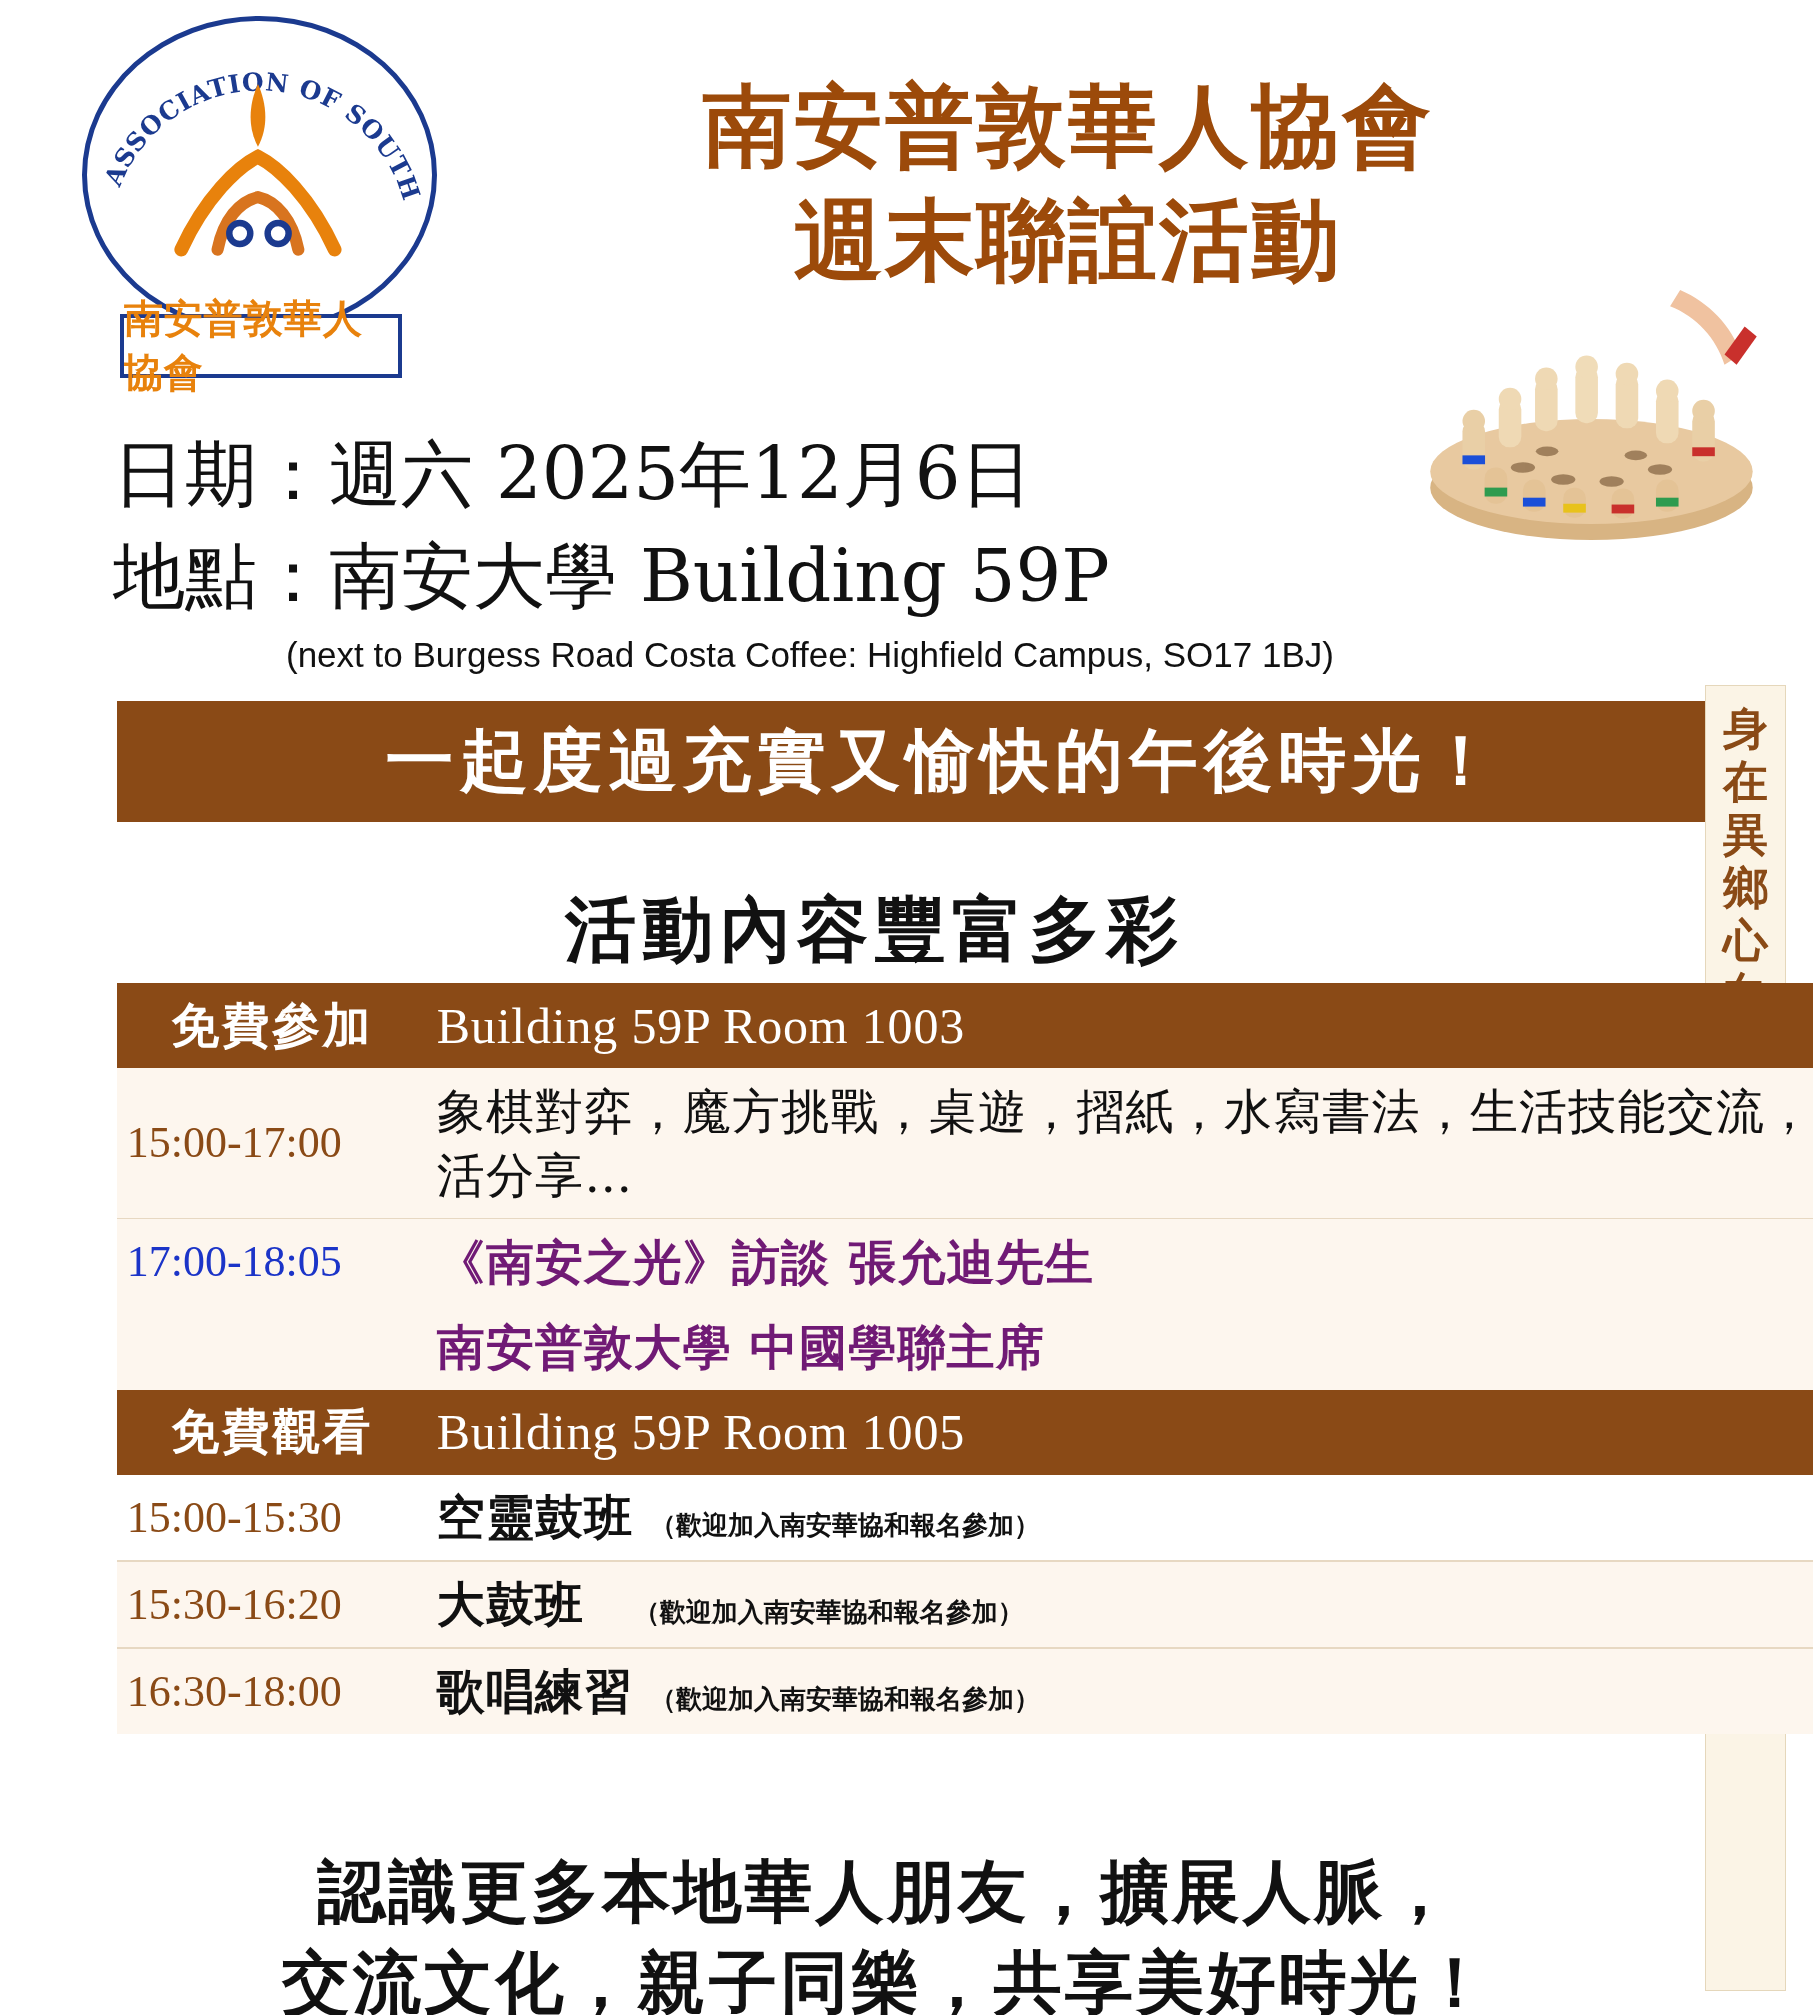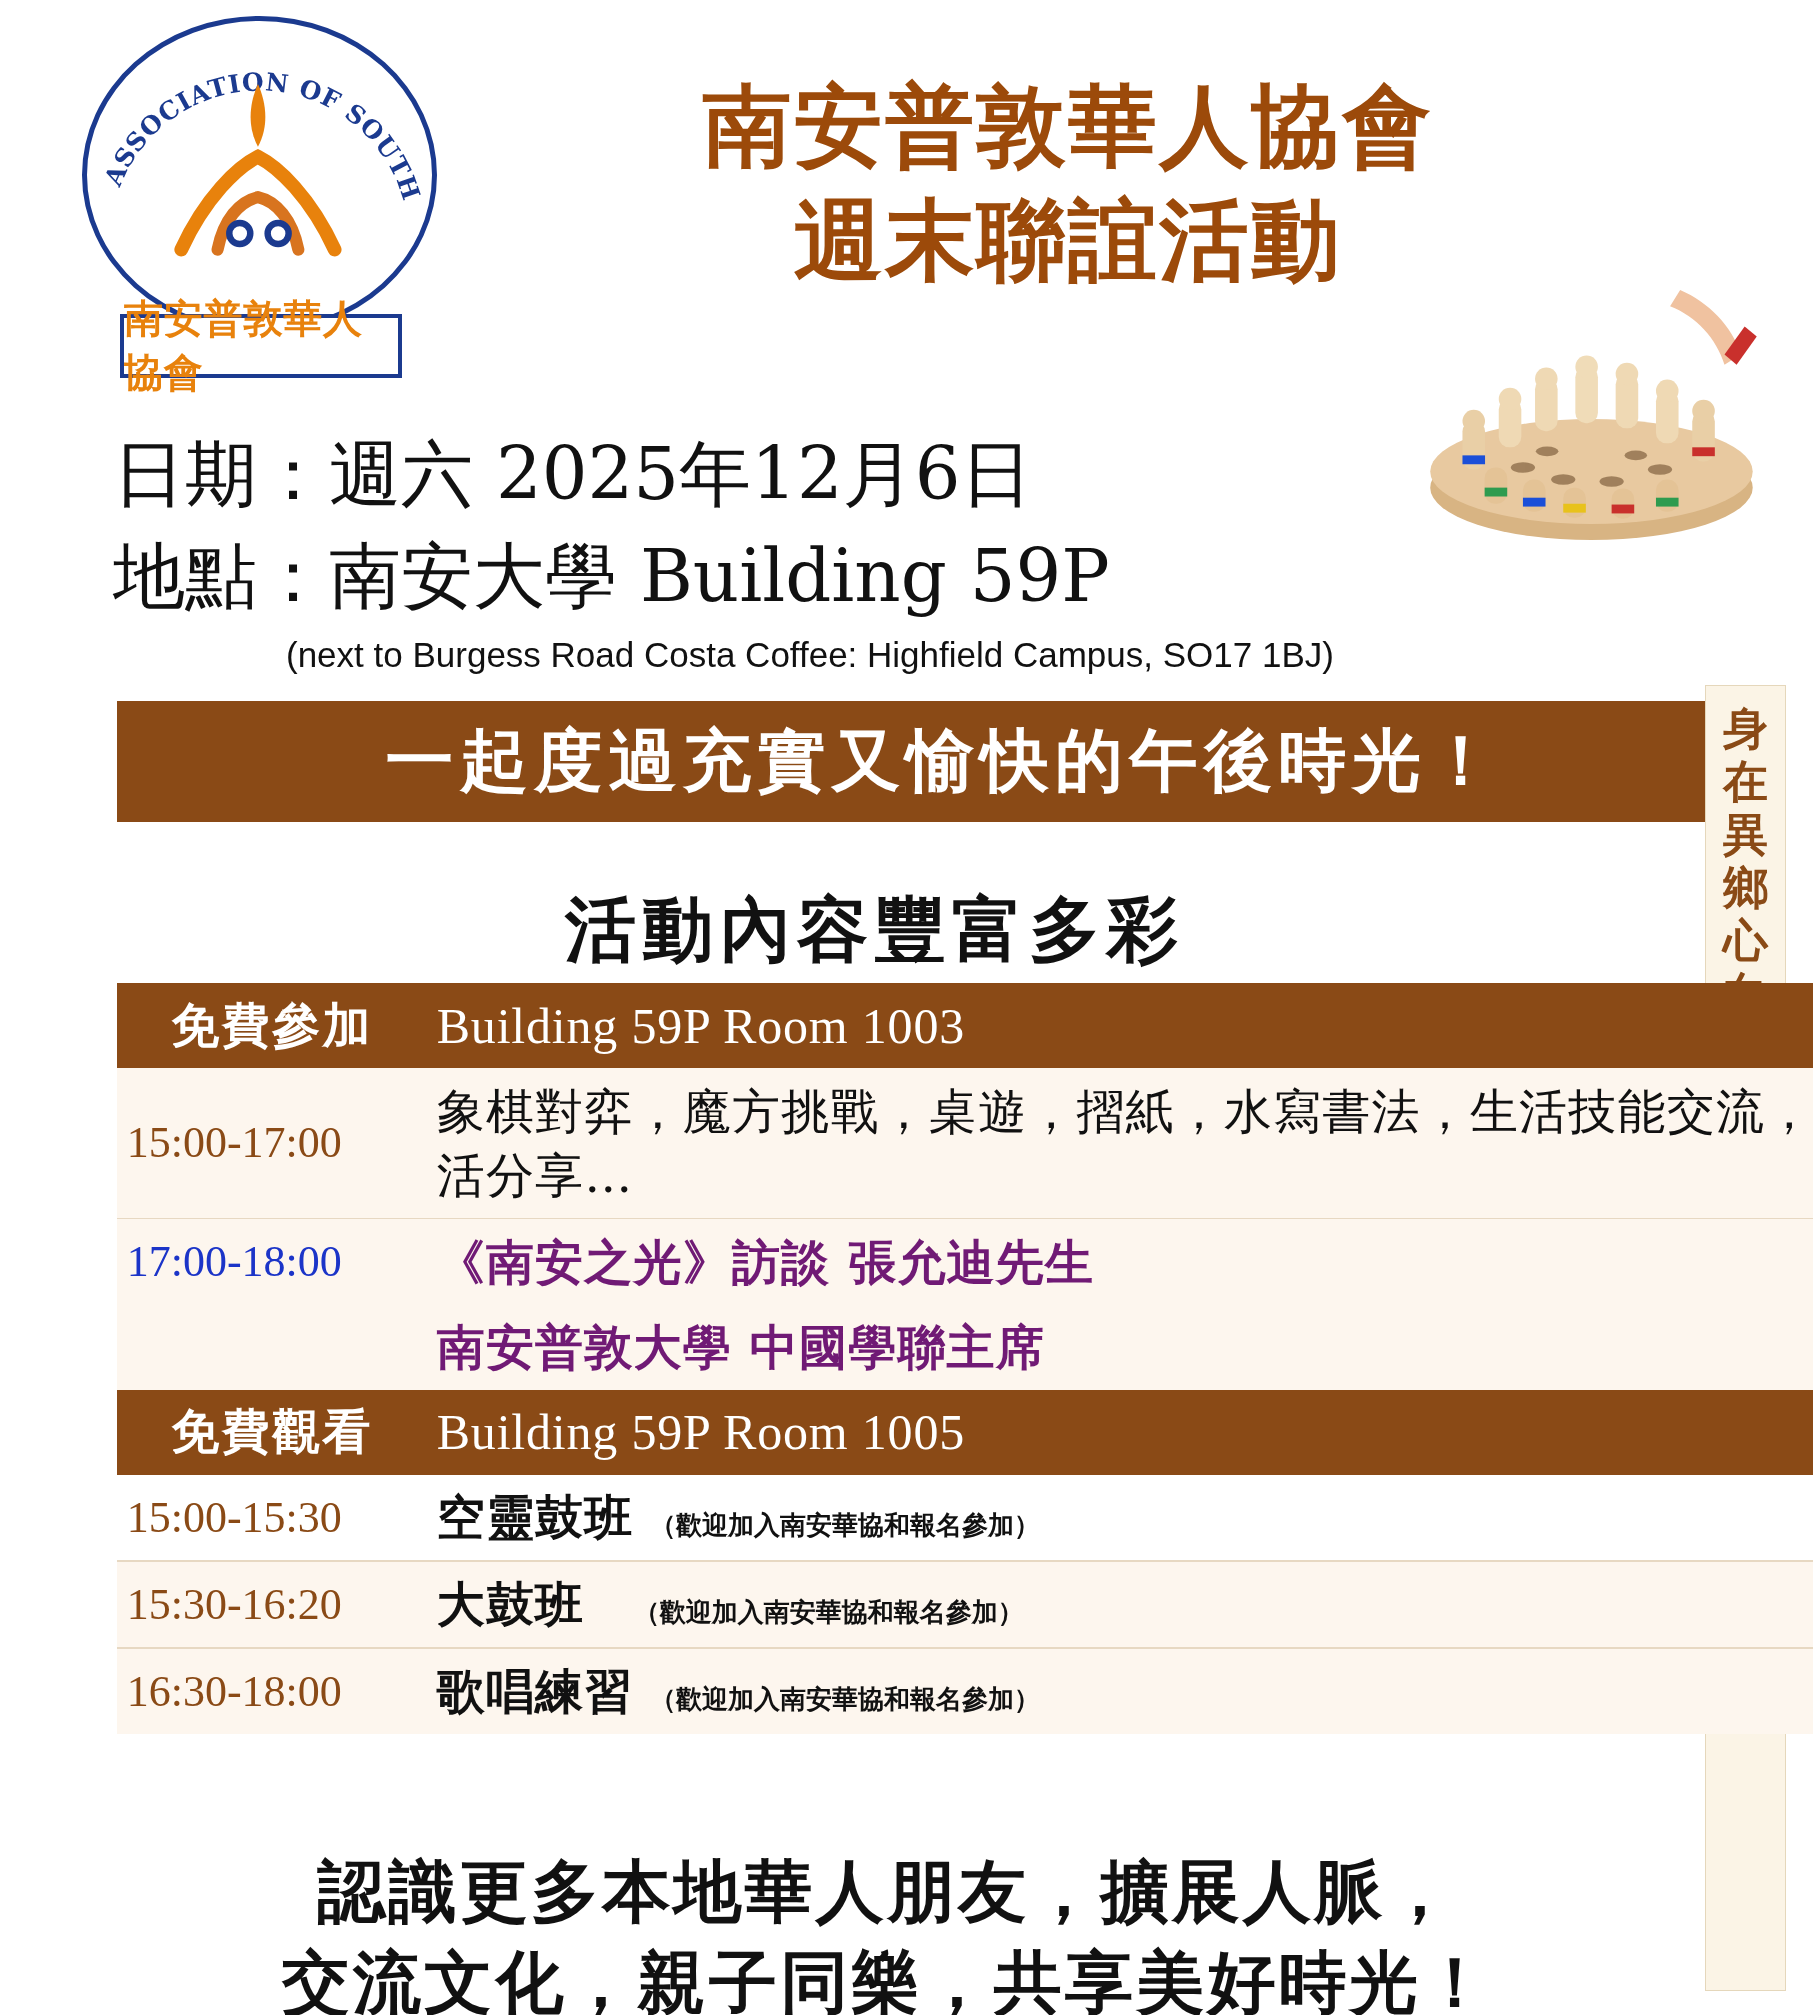--- a/index.html
+++ b/index.html
@@ -282,21 +282,21 @@
       </tr>
       <tr class="rowA">
         <td class="time">15:00-17:00</td>
         <td class="desc">象棋對弈，魔方挑戰，桌遊，摺紙，水寫書法，生活技能交流，生活分享…</td>
       </tr>
       <tr class="divline">
           <td></td>
           <td></td>
         </tr>
       <tr class="rowA">
-        <td class="time blue">17:00-18:00</td>
+        <td class="time blue">17:00-18:05</td>
         <td class="desc blue">《南安之光》訪談 張允迪先生</td>
       </tr>
       <tr class="rowA">
         <td class="time"></td>
         <td class="desc blue">南安普敦大學 中國學聯主席</td>
       </tr>
 
       <tr class="hdr">
         <td class="h1">免費觀看</td>
         <td class="h2">Building 59P Room 1005</td>

